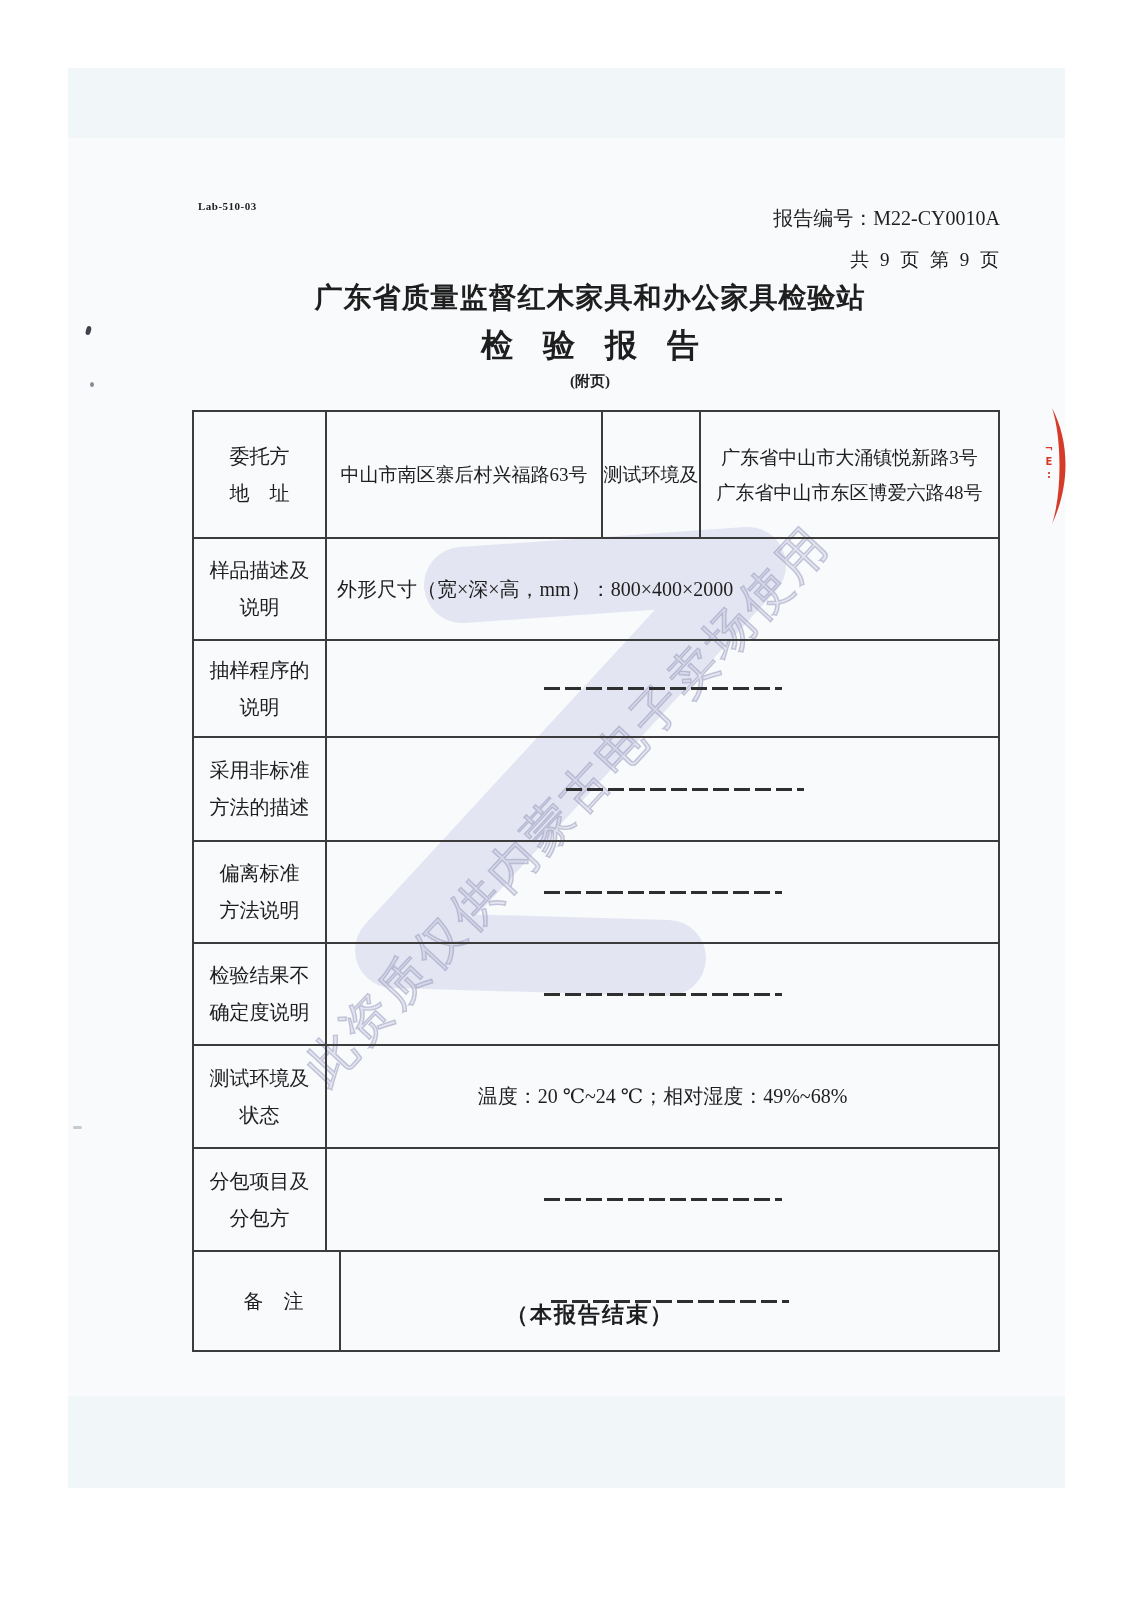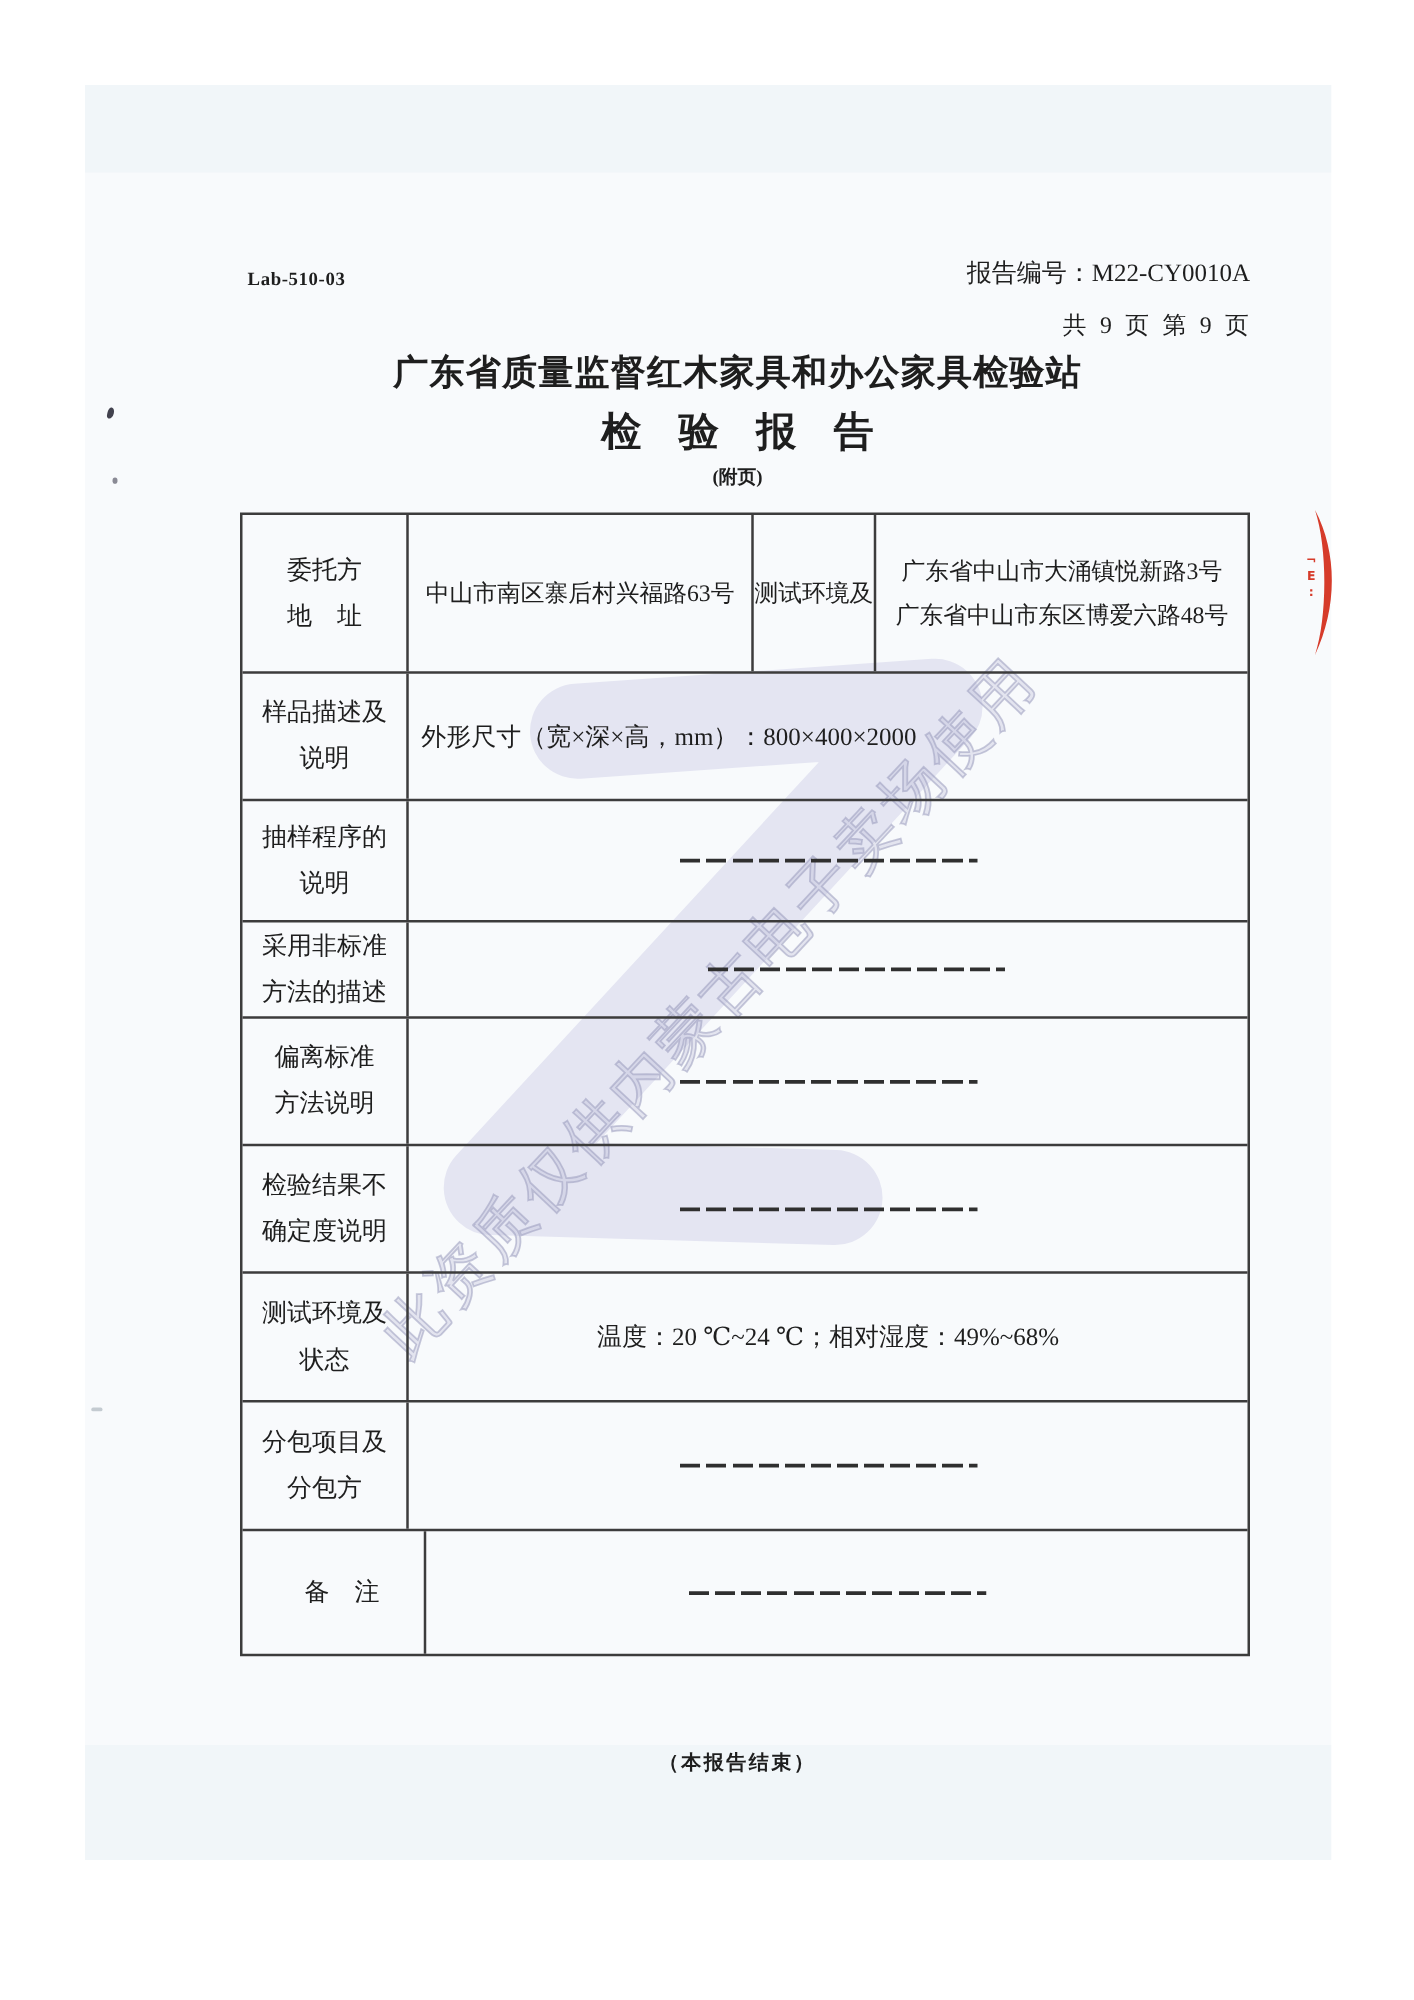--- a/index.html
+++ b/index.html
@@ -12,29 +12,29 @@
   
   .wm{position:absolute;z-index:1;pointer-events:none;}
   .wm-text{left:568px;top:806px;white-space:nowrap;
            transform:translate(-50%,-50%) rotate(-47deg);
            font-size:49px;letter-spacing:4px;
            color:rgba(178,180,207,0.30);
            -webkit-text-stroke:1.4px rgba(154,156,190,0.55);}
 
   
   .ct{position:absolute;z-index:2;}
-  .form-code{left:198px;top:216px;font-size:15px;font-weight:bold;letter-spacing:0.5px;}
+  .form-code{left:198px;top:200px;font-size:11px;font-weight:bold;letter-spacing:0.5px;}
   .report-no{top:205px;right:131px;font-size:20px;}
   .page-info{top:247px;right:129px;font-size:19px;letter-spacing:3px;}
   .center-col{left:90px;top:0;width:1000px;height:1600px;text-align:center;pointer-events:none;}
   .center-col > div{position:absolute;width:100%;}
   .station-title{top:279px;font-size:28px;font-weight:bold;letter-spacing:1px;}
   .report-title{top:324px;font-size:32px;font-weight:bold;letter-spacing:30px;padding-left:30px;box-sizing:border-box;}
   .subtitle{top:372px;font-size:15px;font-weight:bold;}
-  .end-note{top:1400px;font-size:16px;font-weight:bold;letter-spacing:2px;}
+  .end-note{top:1300px;font-size:22px;font-weight:bold;letter-spacing:2px;}
 
   
   .tbl{left:192px;top:410px;width:808px;border:2px solid #3c3c3c;box-sizing:border-box;background:transparent;}
   .trow{display:flex;box-sizing:border-box;}
   .trow + .trow{border-top:2px solid #3c3c3c;}
   .cell{box-sizing:border-box;display:flex;flex-direction:column;justify-content:center;align-items:center;}
   .lbl{width:133px;border-right:2px solid #3c3c3c;font-size:20px;line-height:37px;text-align:center;}
   .val{flex:1;font-size:20px;}
   .val.left{align-items:flex-start;padding-left:10px;}
   .c2{width:276px;border-right:2px solid #3c3c3c;font-size:19px;}
@@ -108,21 +108,21 @@
     <div class="trow" style="height:97px;">
       <div class="cell lbl">
         <div>抽样程序的</div>
         <div>说明</div>
       </div>
       <div class="cell val">
         <div class="dash"></div>
       </div>
     </div>
 
-    <div class="trow" style="height:77px;gap:44px;">
+    <div class="trow" style="height:104px;gap:44px;">
       <div class="cell lbl">
         <div>采用非标准</div>
         <div>方法的描述</div>
       </div>
       <div class="cell val">
         <div class="dash"></div>
       </div>
     </div>
 
     <div class="trow" style="height:102px;">

